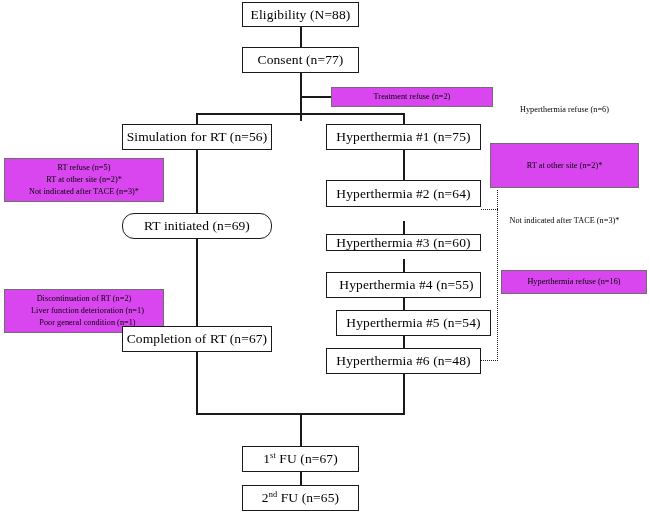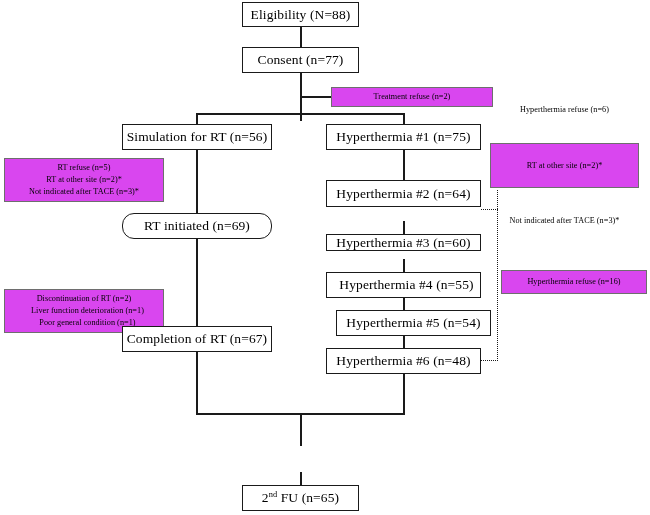--- a/index.html
+++ b/index.html
@@ -175,18 +175,21 @@
   </div>
 
   <div class="node" style="left:122px; top:326px; width:150px; height:26px;">
     <span>Completion of RT (n=67)</span>
   </div>
 
   <div class="node" style="left:326px; top:348px; width:155px; height:26px;text-align:right;">
     <span>Hyperthermia #6 (n=48)</span>
   </div>
 
+  <div class="node" style="left:242px; top:446px; width:117px; height:26px;">
+    <span><span>1</span><sup>st</sup><span> FU (n=67)</span></span>
+  </div>
 
   <div class="node" style="left:242px; top:485px; width:117px; height:26px;">
     <span><span>2</span><sup>nd</sup><span> FU (n=65)</span></span>
   </div>
 
 </div>
 
 </body></html>

